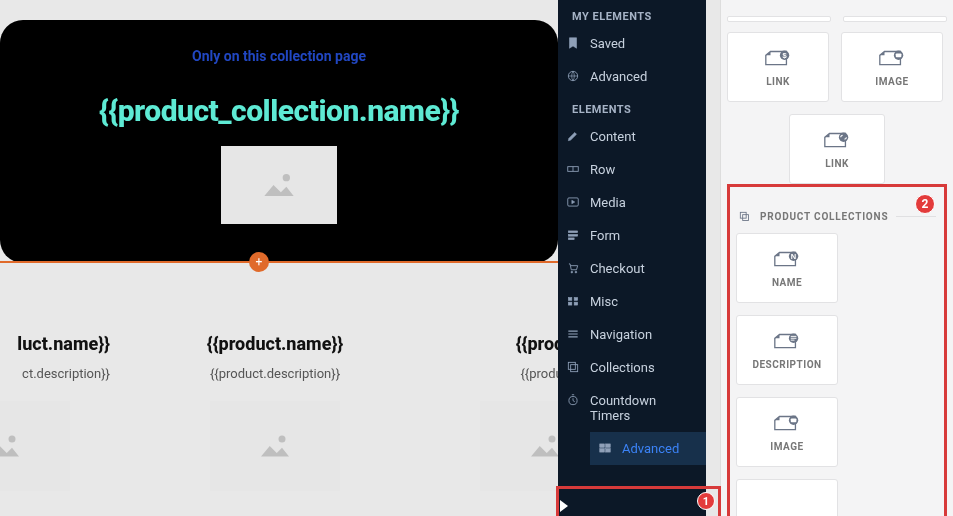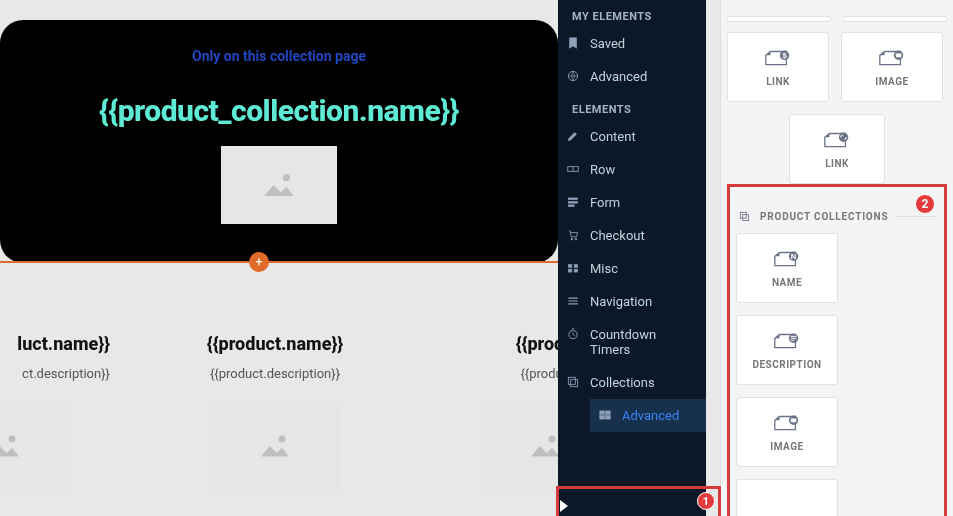--- a/index.html
+++ b/index.html
@@ -156,20 +156,29 @@
         <svg viewBox="0 0 24 24">
           <rect x="3" y="8" width="18" height="8" fill="none" stroke="currentColor" stroke-width="1.5"></rect>
           <line x1="12" y1="8" x2="12" y2="16" stroke="currentColor" stroke-width="1.5"></line>
         </svg>
       </span>
     <span>Row</span>
   </div>
   <div class="nav-item">
     <span class="ico">
         <svg viewBox="0 0 24 24">
+          <rect x="3" y="5" width="18" height="14" rx="2" fill="none" stroke="currentColor" stroke-width="1.5"></rect>
+          <path d="M10 9l5 3-5 3z" fill="currentColor"></path>
+        </svg>
+      </span>
+    <span>Media</span>
+  </div>
+  <div class="nav-item">
+    <span class="ico">
+        <svg viewBox="0 0 24 24">
           <rect x="4" y="5" width="16" height="3" fill="currentColor"></rect>
           <rect x="4" y="11" width="16" height="3" fill="currentColor"></rect>
           <rect x="4" y="17" width="10" height="3" fill="currentColor"></rect>
         </svg>
       </span>
     <span>Form</span>
   </div>
   <div class="nav-item">
     <span class="ico">
         <svg viewBox="0 0 24 24">
@@ -195,35 +204,35 @@
     <span class="ico">
         <svg viewBox="0 0 24 24">
           <path d="M4 7h16M4 12h16M4 17h16" stroke="currentColor" stroke-width="2"></path>
         </svg>
       </span>
     <span>Navigation</span>
   </div>
   <div class="nav-item">
     <span class="ico">
         <svg viewBox="0 0 24 24">
+          <rect x="4" y="4" width="12" height="12" fill="none" stroke="currentColor" stroke-width="1.5"></rect>
+          <rect x="8" y="8" width="12" height="12" fill="none" stroke="currentColor" stroke-width="1.5"></rect>
+        </svg>
+      </span>
+    <span>Collections</span>
+  </div>
+  <div class="nav-item">
+    <span class="ico">
+        <svg viewBox="0 0 24 24">
           <circle cx="12" cy="13" r="7" fill="none" stroke="currentColor" stroke-width="1.5"></circle>
           <path d="M12 9v4l3 2" stroke="currentColor" stroke-width="1.5" fill="none"></path>
           <path d="M10 3h4" stroke="currentColor" stroke-width="1.5"></path>
         </svg>
       </span>
     <span>Countdown Timers</span>
-  </div>
-  <div class="nav-item">
-    <span class="ico">
-        <svg viewBox="0 0 24 24">
-          <rect x="4" y="4" width="12" height="12" fill="none" stroke="currentColor" stroke-width="1.5"></rect>
-          <rect x="8" y="8" width="12" height="12" fill="none" stroke="currentColor" stroke-width="1.5"></rect>
-        </svg>
-      </span>
-    <span>Collections</span>
   </div>
   <div class="nav-item active">
     <span class="ico">
         <svg viewBox="0 0 24 24">
           <rect x="3" y="5" width="8" height="6" fill="currentColor"></rect>
           <rect x="13" y="5" width="8" height="6" fill="currentColor"></rect>
           <rect x="3" y="13" width="8" height="6" fill="currentColor"></rect>
           <rect x="13" y="13" width="8" height="6" fill="currentColor"></rect>
         </svg>
       </span>

